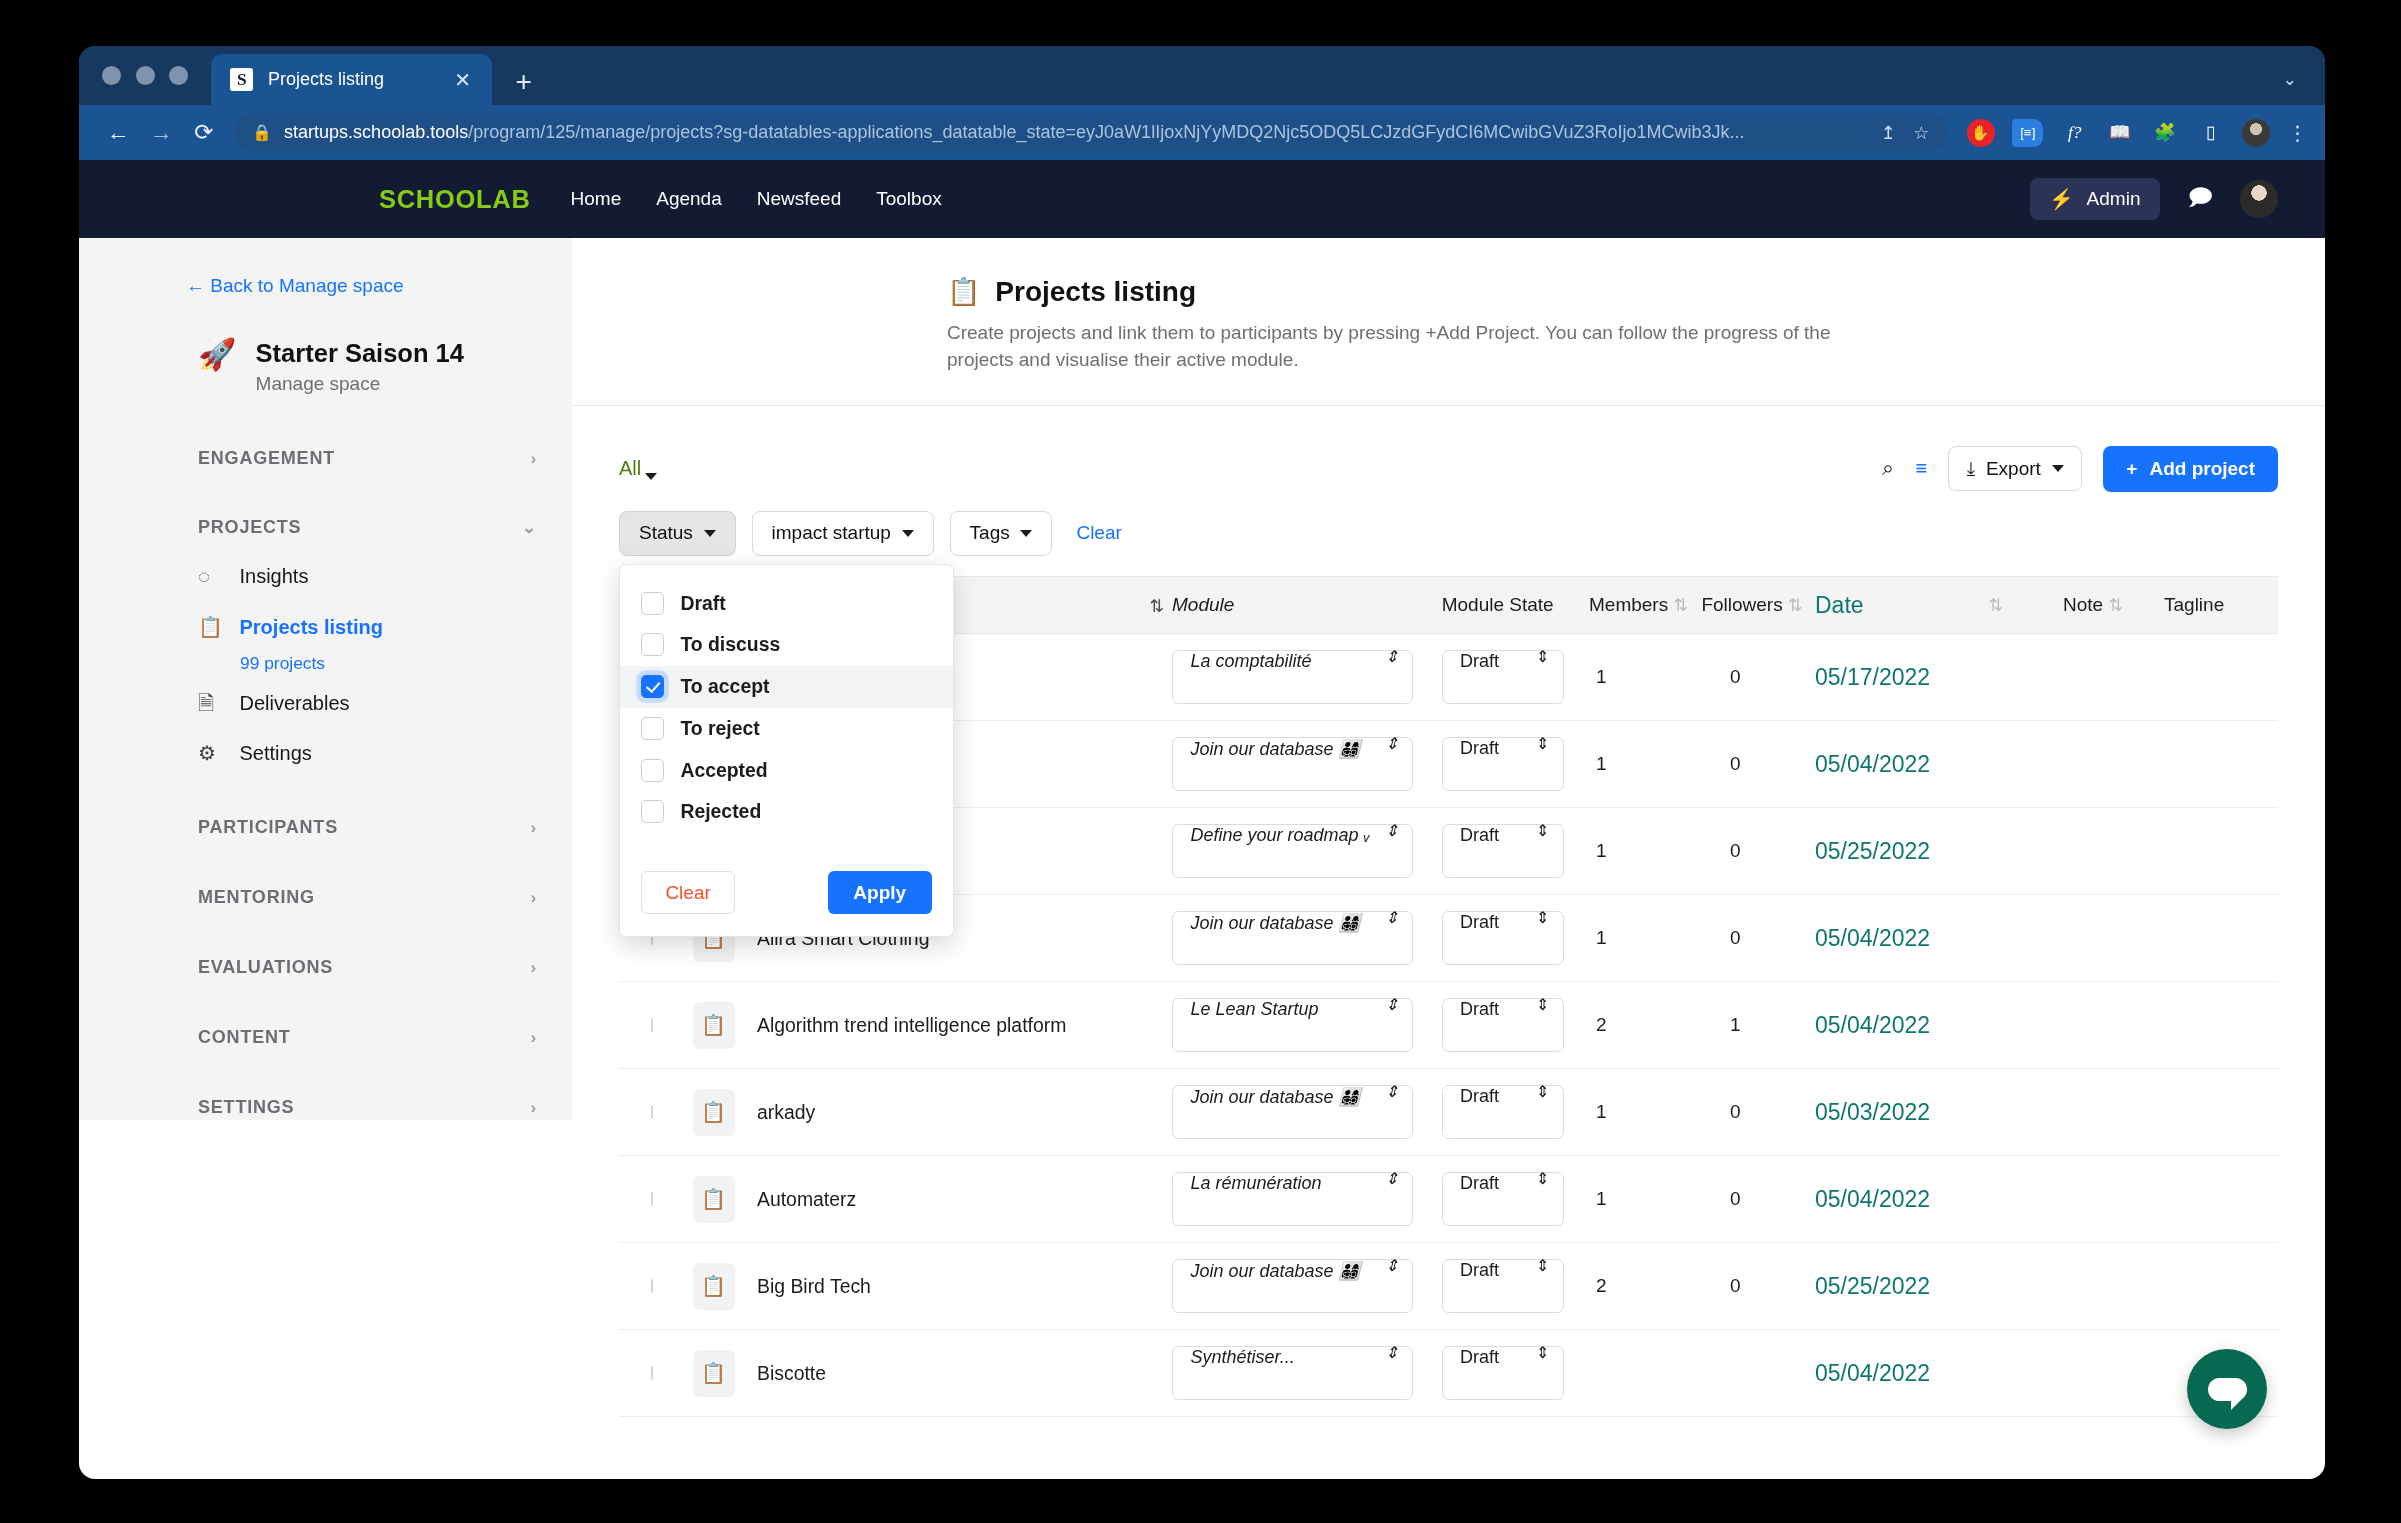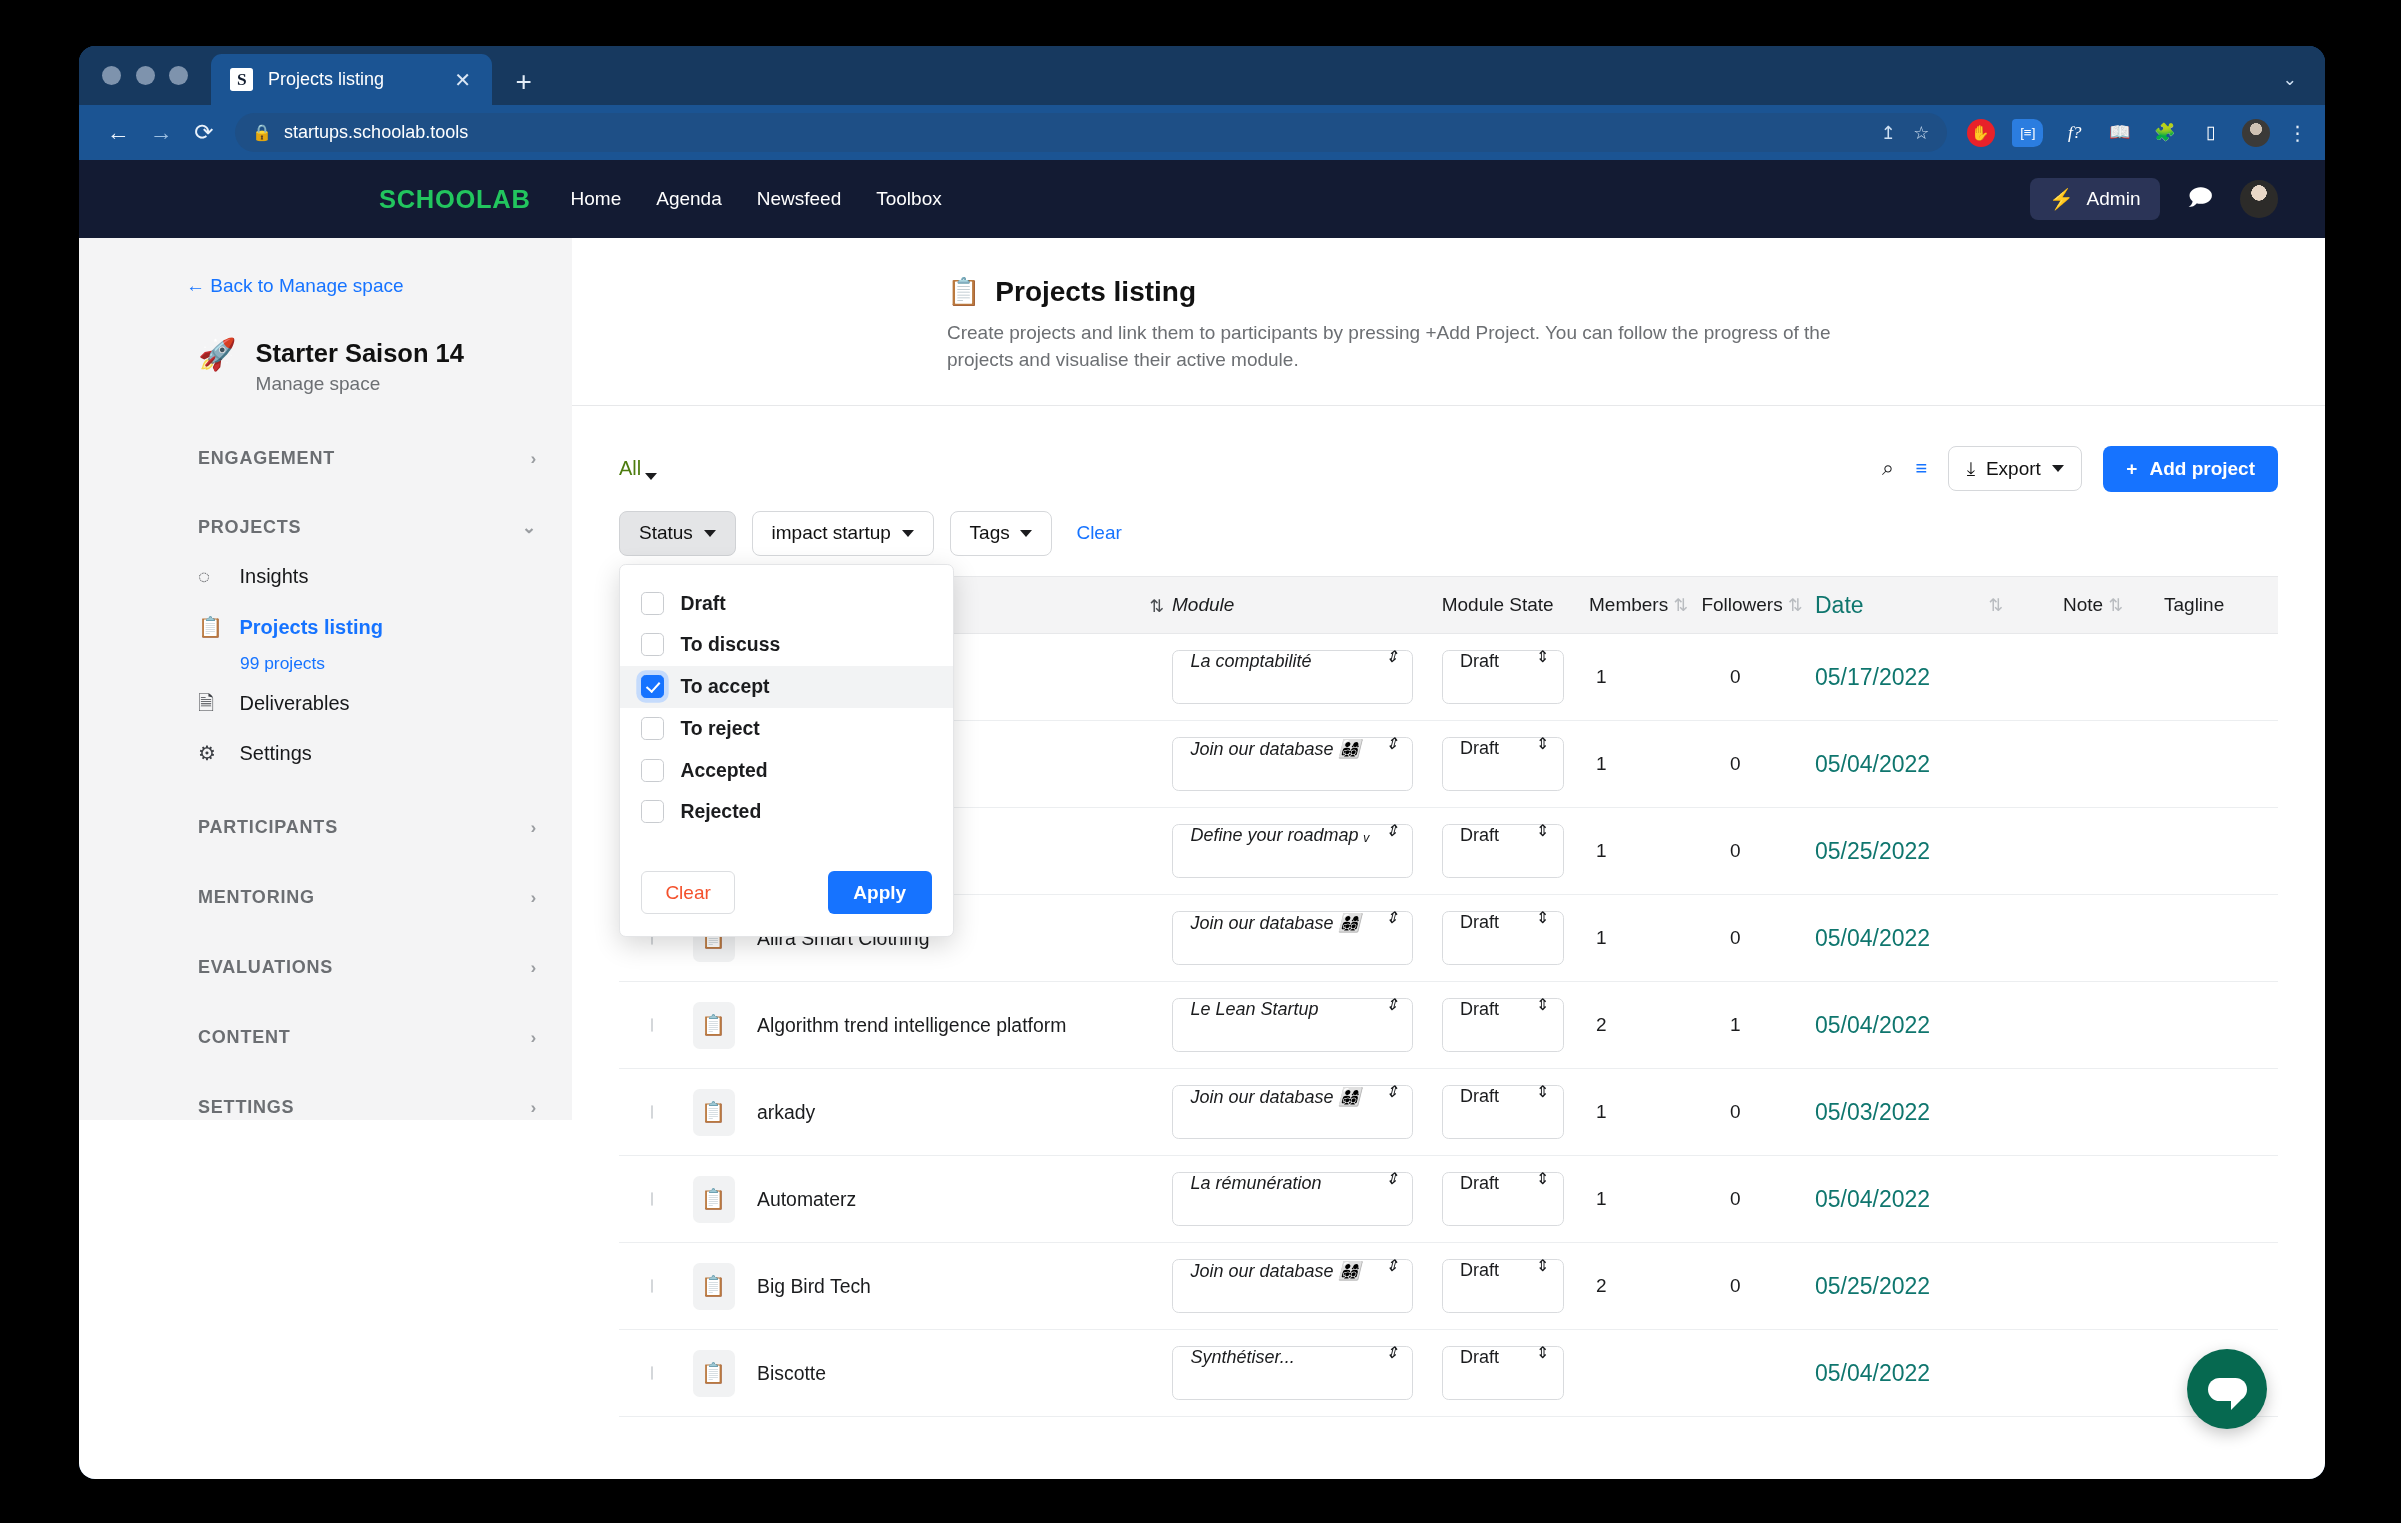--- a/index.html
+++ b/index.html
@@ -89,21 +89,21 @@
   .page { position:absolute; left:0; top:114px; width:2246px; height:1319px; background:#ffffff; }
 
   
   .navbar {
     height: 78px; background: #131b33;
     display: flex; align-items: center;
     padding: 0 47px 0 0;
   }
   .brand {
     margin-left: 300px;
-    color:#22c55e; font-size:25.5px; font-weight:bold; letter-spacing:0.7px;
+    color:#84cc16; font-size:25.5px; font-weight:bold; letter-spacing:0.7px;
     font-family:"Liberation Sans", sans-serif;
   }
   .navlinks { display:flex; gap:35px; margin-left: 40px; }
   .navlink { color:#ffffff; font-size:19px; }
   .nav-right { margin-left:auto; display:flex; align-items:center; gap:27px; }
   .admin-pill {
     display:flex; align-items:center; gap:12px;
     background:#2b3457; border-radius:8px;
     padding: 9.4px 20px; color:#ffffff; font-size:19px;
   }
@@ -263,20 +263,21 @@
     <span class="tabstrip-chevron">⌄</span>
   </div>
 
   <div class="urlbar">
     <span class="nav-btn">←</span>
     <span class="nav-btn dim">→</span>
     <span class="nav-btn">⟳</span>
     <div class="omnibox">
       <span class="lock">🔒</span>
       <span class="url-strong">startups.schoolab.tools</span>
+      <span class="url-dim clip">/program/125/manage/projects?sg-datatables-applications_datatable_state=eyJ0aW1lIjoxNjYyMDQ2Njc5ODQ5LCJzdGFydCI6MCwibGVuZ3RoIjo1MCwib3Jk...</span>
       <span class="omni-right">
         <span class="omni-ic">↥</span>
         <span class="omni-ic">☆</span>
       </span>
     </div>
     <div class="ext-icons">
       <span class="ext ext-stop">✋</span>
       <span class="ext ext-blue">[≡]</span>
       <span class="ext" style="color:#ffffff;font-style:italic;font-family:'Liberation Serif',serif;">f?</span>
       <span class="ext">📖</span>

